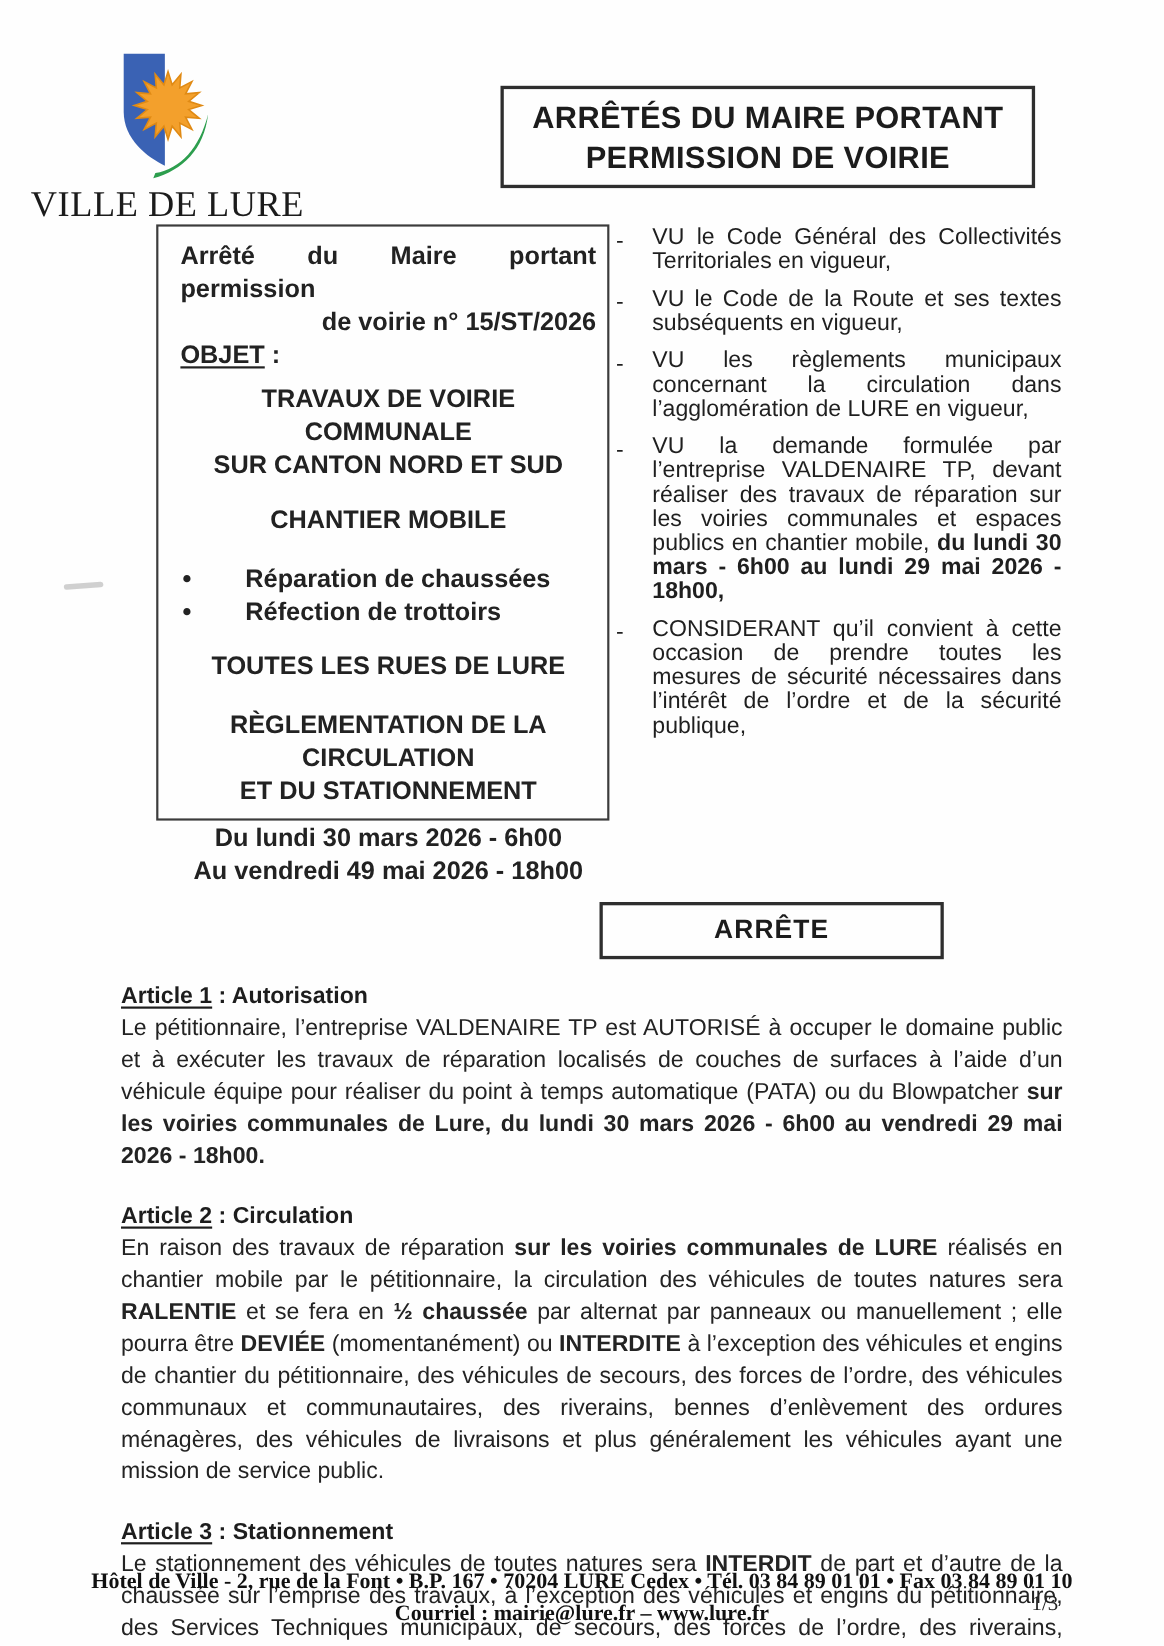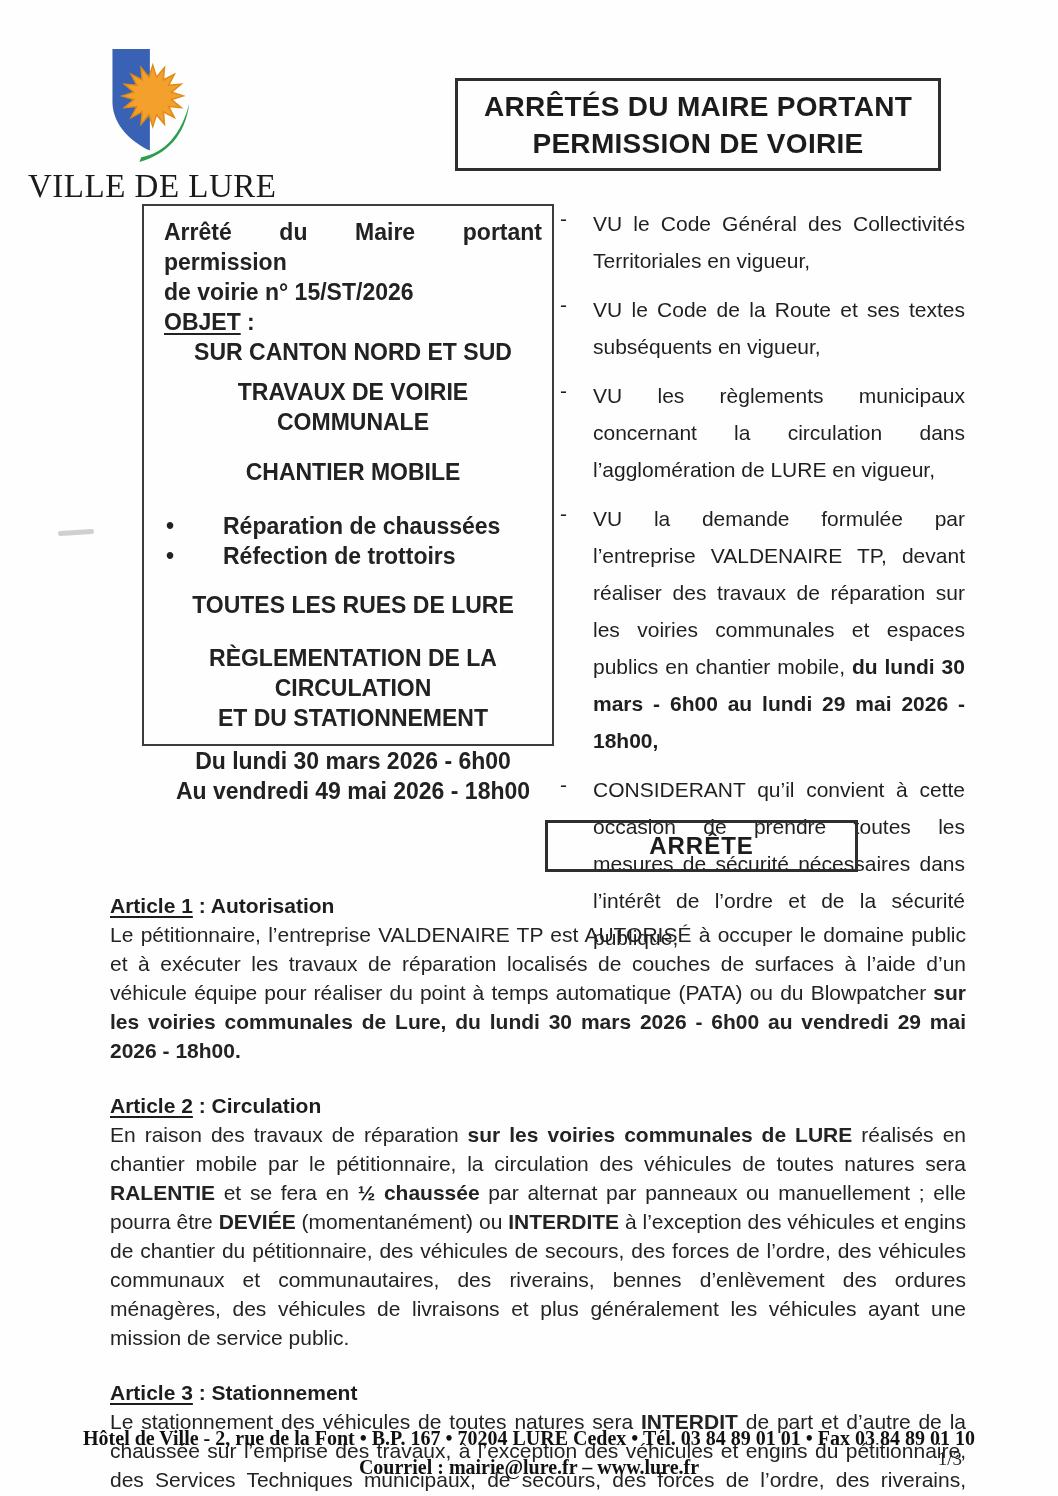--- a/index.html
+++ b/index.html
@@ -25,34 +25,34 @@
   }
 
   
   .left-box{
     position:absolute;left:142px;top:204px;width:412px;height:542px;
     border:2px solid #3c3c3c;box-sizing:border-box;
     padding:11px 10px 0 20px;font-size:23px;font-weight:700;line-height:30px;color:#222;
   }
   .left-box .c{text-align:center;}
   .jline{display:block;text-align:justify;text-align-last:justify;}
-  .line{display:block;}
+  .line{display:block;text-align:right;}
   .m6{margin-top:6px;}.m10{margin-top:10px;}.m13{margin-top:13px;}
   .m19{margin-top:19px;}.m20{margin-top:20px;}.m23{margin-top:23px;}.m24{margin-top:24px;}
   .bullet-row{display:flex;}
   .bullet-row .bullet{width:57px;flex:none;padding-left:2px;}
   .bullet-row .bullet-text{flex:1;text-align:left;}
 
   
   .right-col{position:absolute;left:557px;top:205px;width:408px;}
   .mayor-heading{margin:8px 0 18px 33px;font-size:22px;font-weight:700;color:#1c1c1c;}
   .vu-list{list-style:none;margin:0;padding:0;}
   .vu-list li{display:flex;margin-bottom:12px;}
   .vu-list .marker{width:33px;flex:none;padding-left:3px;font-size:21px;line-height:28px;}
-  .vu-list p{flex:1;margin:0;font-size:21px;line-height:37px;text-align:justify;}
+  .vu-list p{flex:1;margin:0;font-size:21px;line-height:22px;text-align:justify;}
 
   
   .arrete-box{
     position:absolute;left:545px;top:800px;width:313px;height:52px;
     border:3px solid #2e2e2e;box-sizing:border-box;
     display:flex;align-items:center;justify-content:center;
     font-size:24px;font-weight:700;letter-spacing:1px;color:#1c1c1c;margin-top:20px;
   }
 
   
@@ -97,22 +97,22 @@
   </div>
 
   <div class="left-box">
     <p style="margin:0">
       <span class="jline">Arrêté du Maire portant permission</span>
       <span class="line">de voirie n° 15/ST/2026</span>
     </p>
     <p style="margin:0" class="m6">
       <span class="u">OBJET</span><span> :</span>
     </p>
+    <div class="c m10">TRAVAUX DE VOIRIE COMMUNALE</div>
     <div class="c">SUR CANTON NORD ET SUD</div>
-    <div class="c m10">TRAVAUX DE VOIRIE COMMUNALE</div>
     <div class="c m20">CHANTIER MOBILE</div>
     <div class="bullet-row m24">
       <span class="bullet">•</span>
       <span class="bullet-text">Réparation de chaussées</span>
     </div>
     <div class="bullet-row">
       <span class="bullet">•</span>
       <span class="bullet-text">Réfection de trottoirs</span>
     </div>
     <div class="c m19">TOUTES LES RUES DE LURE</div>

